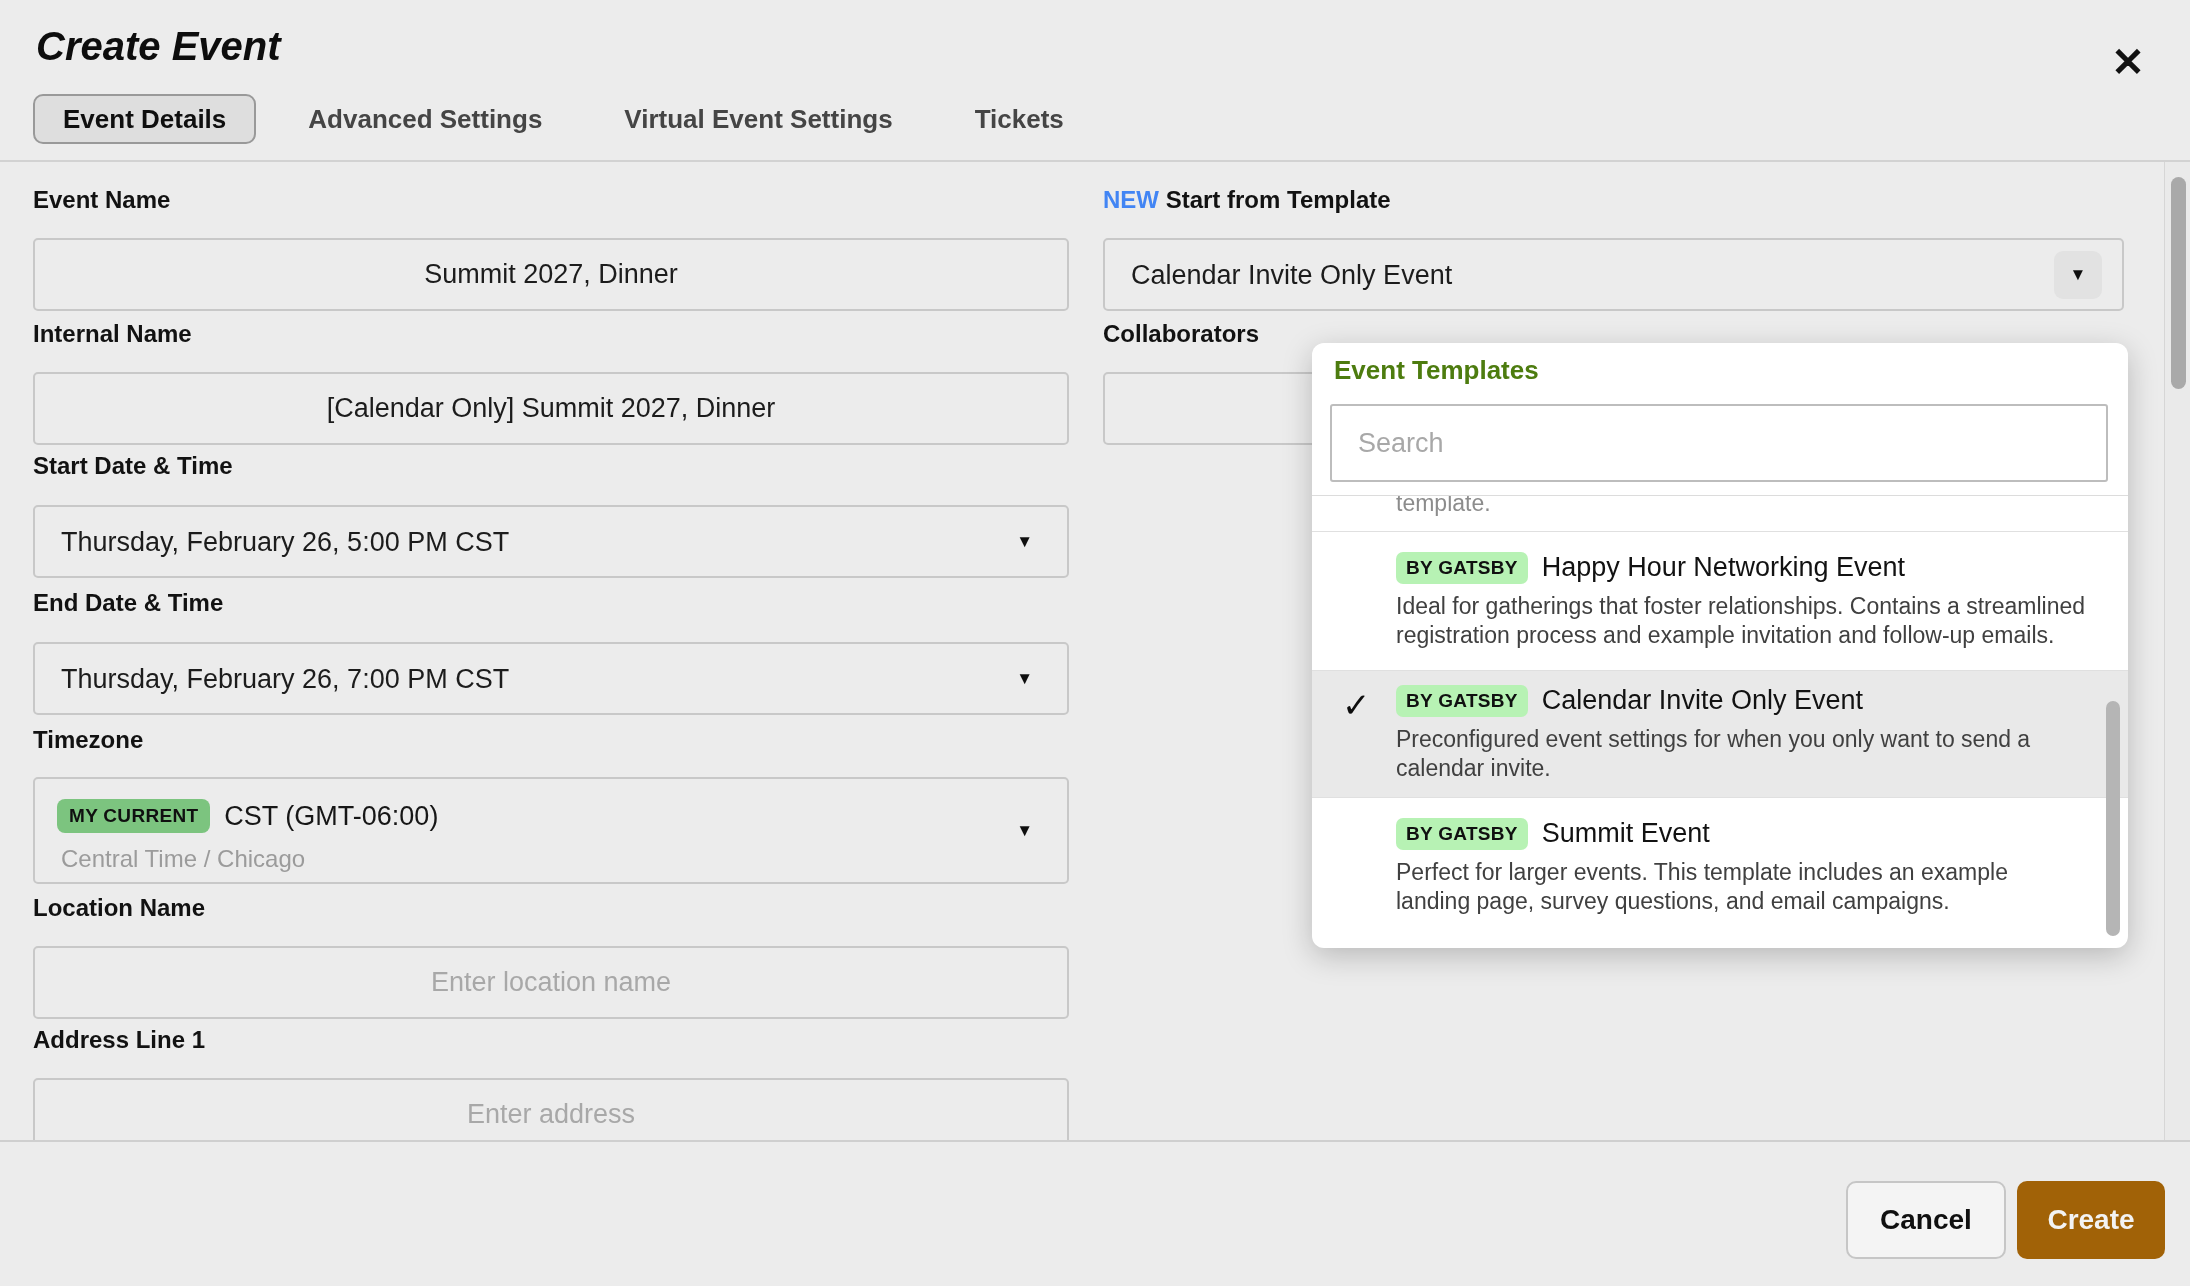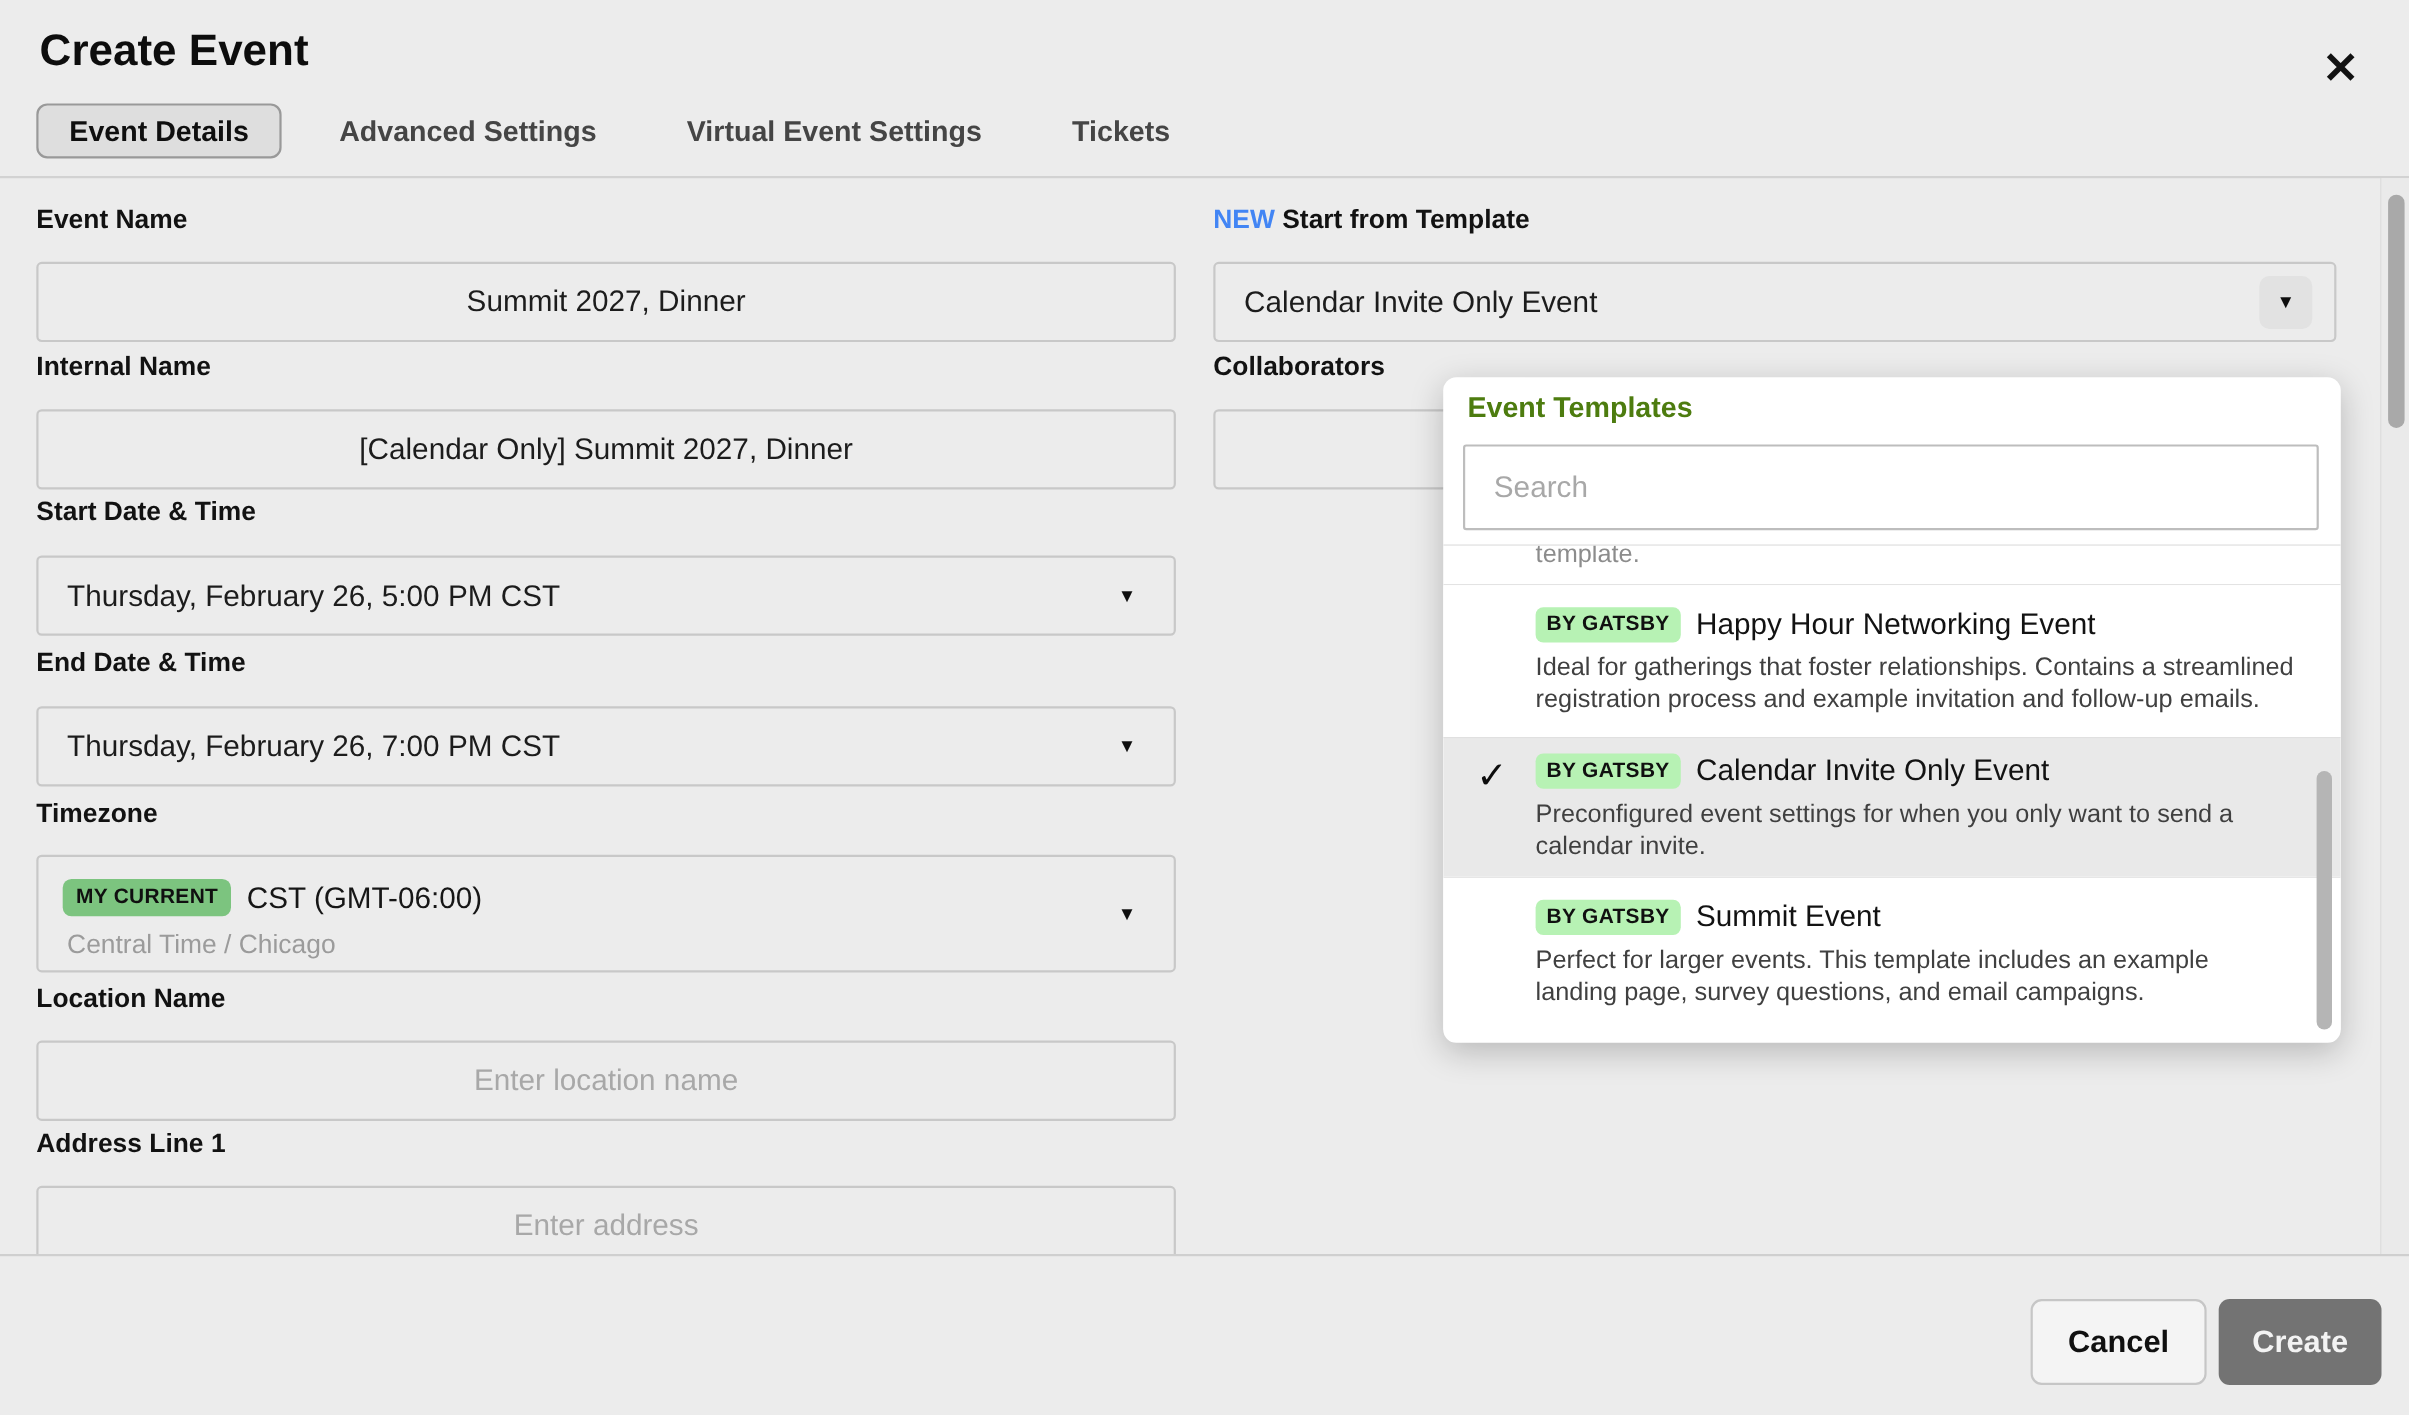--- a/index.html
+++ b/index.html
@@ -1,21 +1,21 @@
 <!DOCTYPE html>
 <html><head>
 <meta charset="utf-8">
 <style>
   * { margin:0; padding:0; box-sizing:border-box; }
   html,body { background:#ececec; }
   body { font-family:"Liberation Sans","DejaVu Sans",sans-serif; }
   .screen { position:relative; width:2190px; height:1286px; background:#ececec; overflow:hidden; }
 
   
-  .page-title { position:absolute; left:36px; top:24px; font-size:40px; font-weight:700; color:#0d0d0d; }
+  .page-title { position:absolute; left:36px; top:24px; font-size:40px; font-weight:700; color:#0d0d0d;font-style:italic; }
   .close-btn { position:absolute; left:2098px; top:32px; width:60px; height:60px; background:none; border:none;
                font-size:40px; font-weight:700; color:#111; cursor:pointer; line-height:60px; text-align:center; }
   .tabs { position:absolute; left:33px; top:94px; height:50px; display:flex; align-items:center; }
   .tab { font-size:26px; font-weight:700; color:#454545; padding:0 28px; height:50px; display:flex; align-items:center;
          border-radius:10px; border:2px solid transparent; cursor:pointer; margin-right:22px; }
   .tab.active { background:#dedede; border-color:#999; color:#0f0f0f; }
   .hdr-divider { position:absolute; left:0; top:160px; width:2190px; height:2px; background:#d2d2d2; }
 
   
   .lbl { position:absolute; font-size:24px; font-weight:700; color:#121212; }
@@ -56,21 +56,21 @@
                   letter-spacing:0.3px; white-space:nowrap; }
   .tpl-title { margin-left:14px; font-size:27px; color:#121212; }
   .tpl-desc { margin-top:8px; font-size:23px; color:#404040; line-height:29px; max-width:692px; }
   .check { position:absolute; left:30px; top:14px; font-size:34px; font-weight:700; color:#0d0d0d; }
   .popup-thumb { position:absolute; right:8px; top:358px; width:14px; height:235px; background:#b5b5b5; border-radius:7px; }
 
   
   .footer { position:absolute; left:0; top:1140px; width:2190px; height:146px; background:#ececec; border-top:2px solid #cfcfcf; z-index:30; }
   .btn { position:absolute; top:39px; height:78px; border-radius:10px; font-family:inherit; font-size:28px; font-weight:700; cursor:pointer; }
   .btn-cancel { left:1846px; width:160px; background:#f4f4f4; border:2px solid #c6c6c6; color:#101010; }
-  .btn-create { left:2017px; width:148px; background:#737373; border:none; color:#f3f3f3; }
+  .btn-create { left:2017px; width:148px; background:#a16207; border:none; color:#f3f3f3; }
 
   
   .sb-line { position:absolute; left:2164px; top:162px; width:1px; height:978px; background:#d6d6d6; }
   .sb-track { position:absolute; left:2165px; top:162px; width:25px; height:978px; background:#eaeaea; }
   .sb-thumb { position:absolute; left:2171px; top:177px; width:15px; height:212px; background:#a9a9a9; border-radius:8px; }
 </style>
 </head>
 <body>
 
 <div class="screen">

